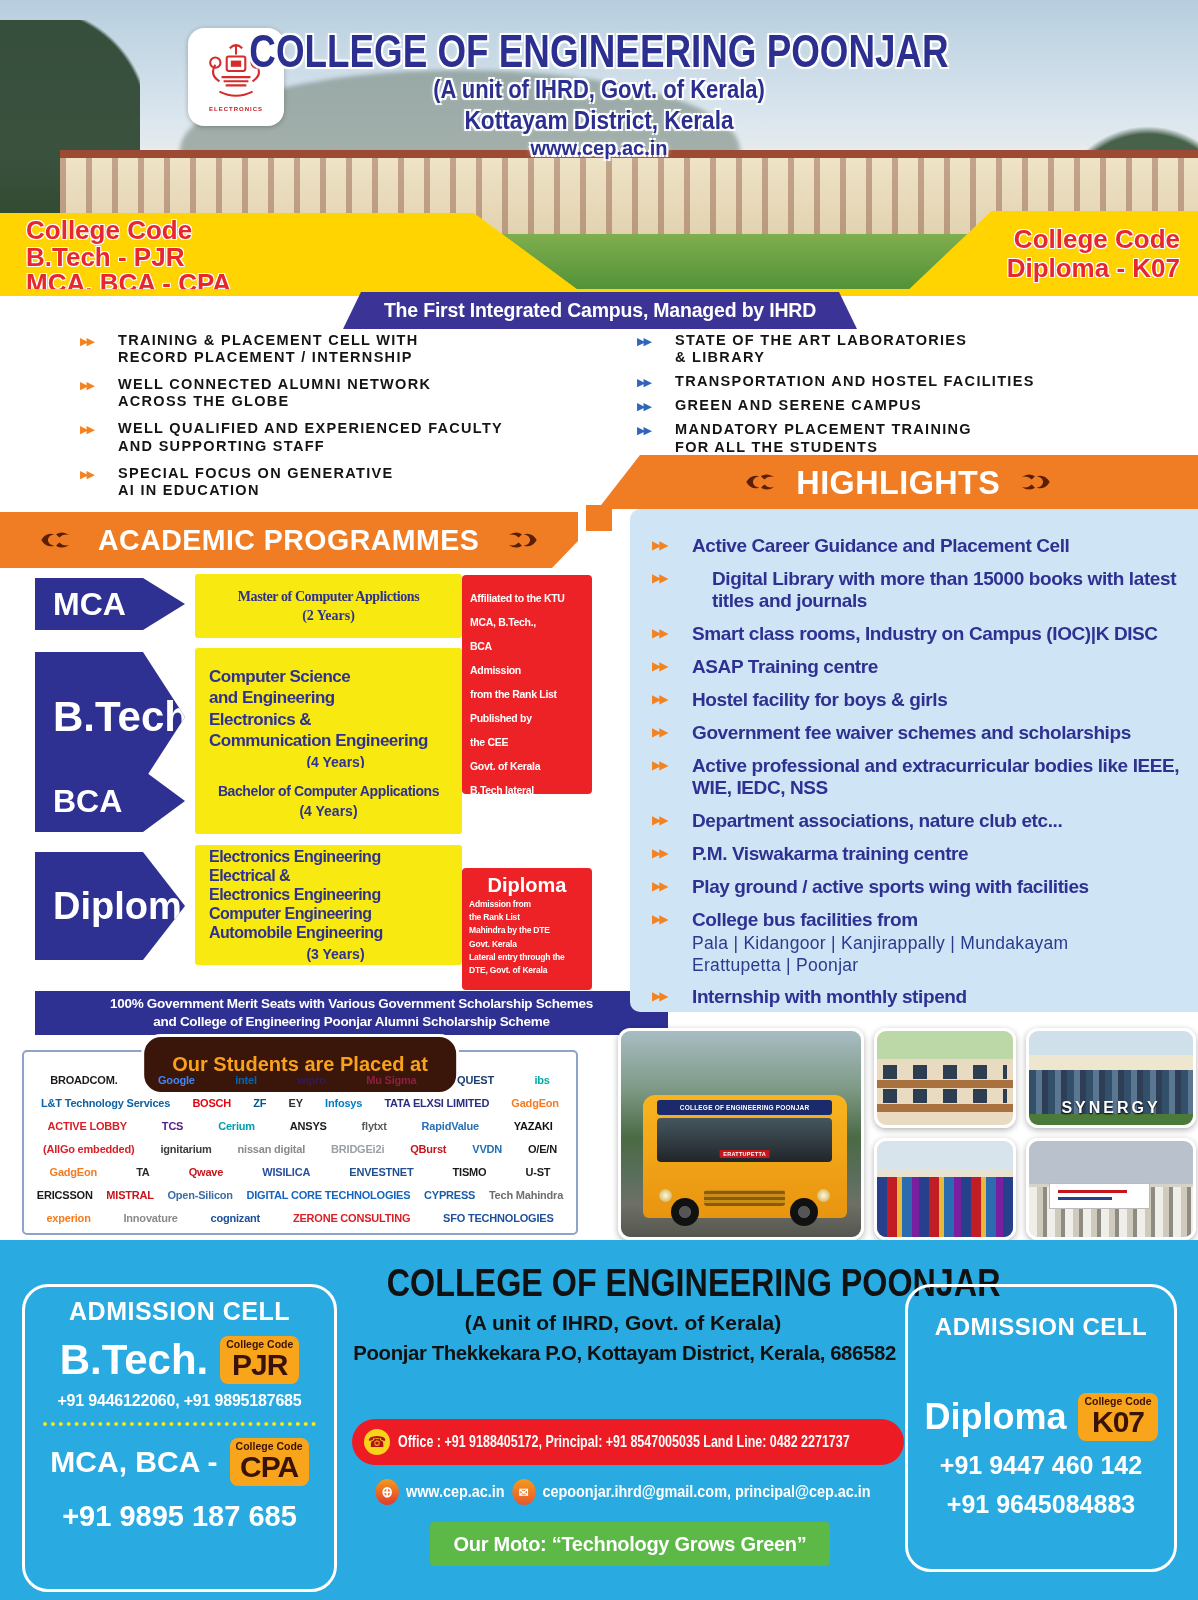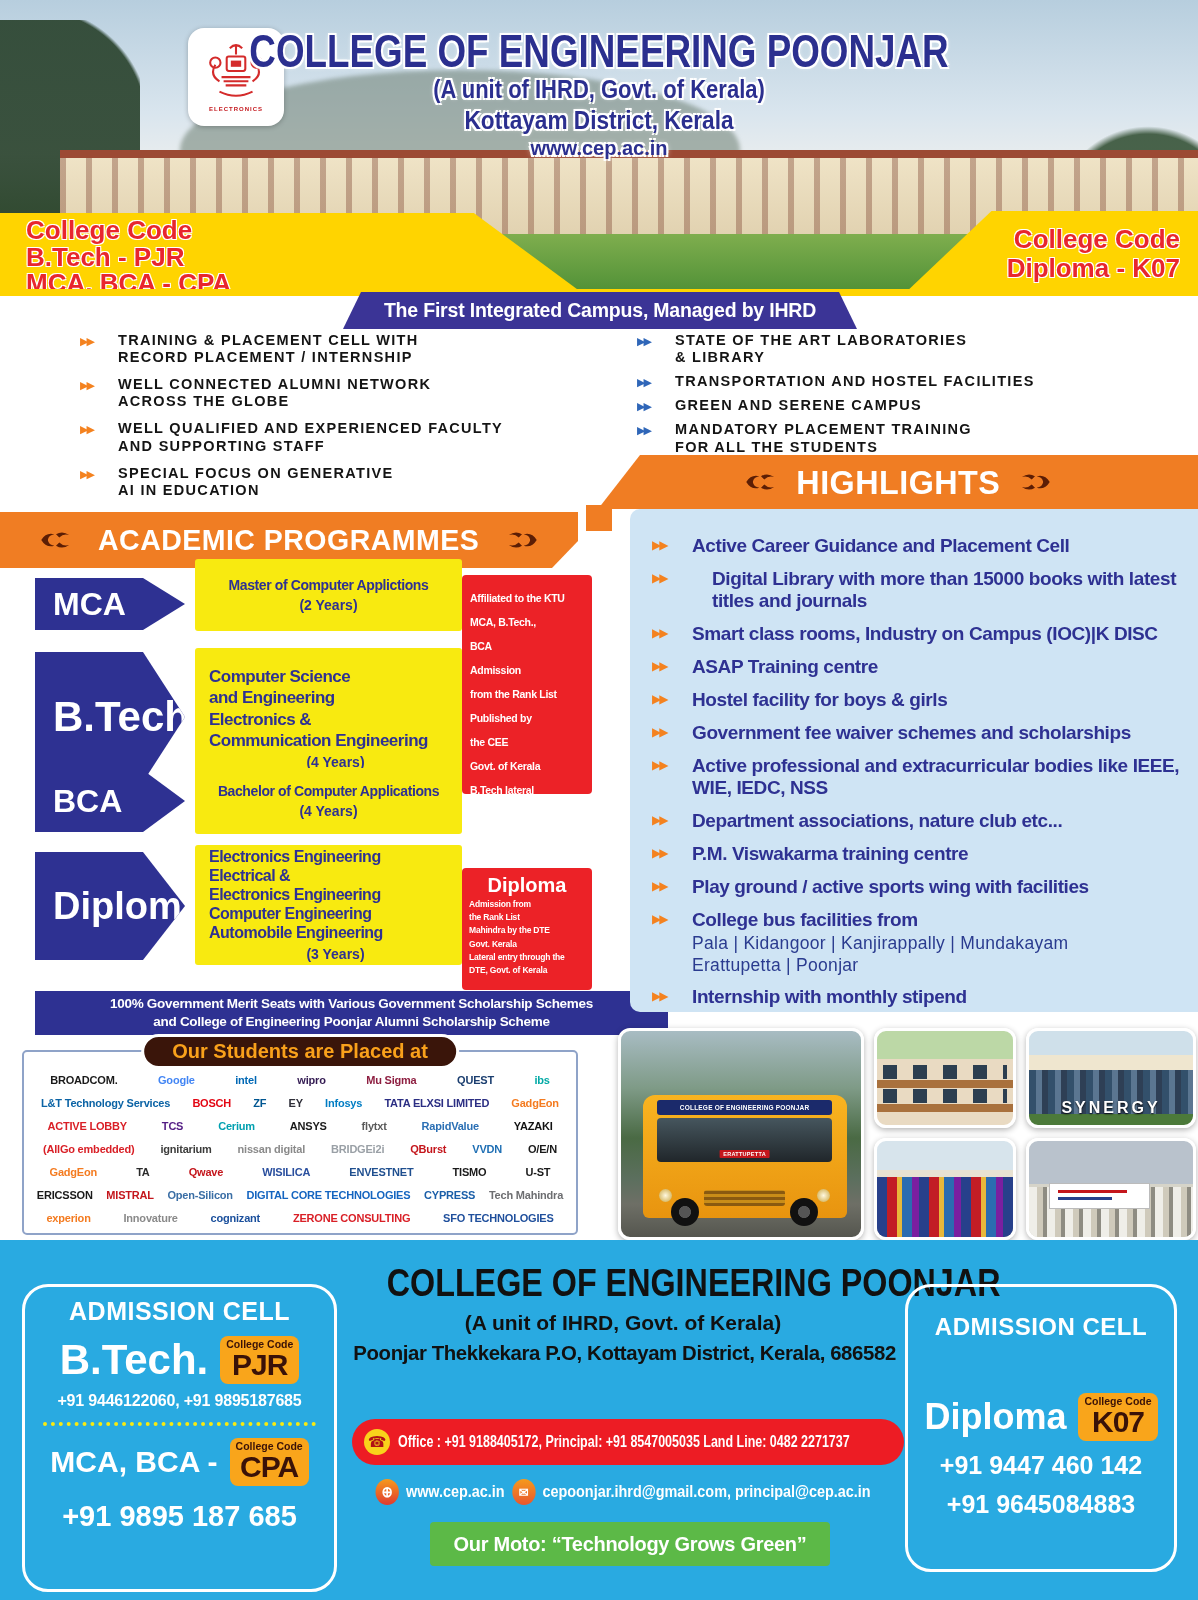--- a/index.html
+++ b/index.html
@@ -80,21 +80,21 @@
   .rp2 .rp-line{font-size:8.5px;letter-spacing:-0.2px;line-height:1.55;white-space:nowrap;}
 
   .merit-bar{position:absolute;left:35px;top:991px;width:633px;height:44px;background:#2e3192;color:#fff;
              font-weight:bold;font-size:13.5px;letter-spacing:-0.3px;text-align:center;
              display:flex;align-items:center;justify-content:center;line-height:1.35;}
 
   
   .place-box{position:absolute;left:22px;top:1050px;width:556px;height:185px;background:#fff;
              border:2px solid #8fa3c8;border-radius:5px;box-sizing:border-box;}
   .place-head{position:absolute;left:50%;top:-18px;transform:translateX(-50%);background:#3a150a;color:#f9a11b;
-              border:3px solid #fff;border-radius:20px;padding:3px 28px;font-size:20px;font-weight:bold;white-space:nowrap;}
+              border:3px solid #fff;border-radius:20px;padding:16px 28px;font-size:20px;font-weight:bold;white-space:nowrap;}
   .logo-rows{position:absolute;inset:16px 6px 4px 6px;display:flex;flex-direction:column;justify-content:space-around;}
   .logo-row{display:flex;justify-content:space-around;align-items:center;}
   .logo-chip{font-size:11px;font-weight:bold;white-space:nowrap;letter-spacing:-0.2px;}
 
   
   .hl-banner{position:absolute;left:598px;top:455px;width:600px;height:54px;background:#f07d23;
              clip-path:polygon(7% 0,100% 0,100% 100%,0 100%);display:flex;align-items:center;justify-content:center;gap:12px;}
   .hl-panel{position:absolute;left:630px;top:509px;width:568px;height:503px;background:#cfe4f4;
             border-radius:10px 0 0 10px;box-sizing:border-box;padding:26px 14px 6px 22px;}
   .hl-item{display:flex;margin-bottom:9px;}
@@ -282,21 +282,21 @@
         <path d="M4 13 Q10 3 20 6 Q13 7 12 13 Q13 19 20 20 Q10 23 4 13 Z M22 6 Q30 1 38 7 Q31 5 26 10 Z M22 20 Q30 25 38 19 Q31 21 26 16 Z"></path>
       </svg>
     <span class="sec-head cx">ACADEMIC PROGRAMMES</span>
     <svg class="orn fl" viewBox="0 0 44 26" fill="currentColor">
         <path d="M4 13 Q10 3 20 6 Q13 7 12 13 Q13 19 20 20 Q10 23 4 13 Z M22 6 Q30 1 38 7 Q31 5 26 10 Z M22 20 Q30 25 38 19 Q31 21 26 16 Z"></path>
       </svg>
   </div>
   <div class="acad-sq"></div>
 
   <div class="prog-arrow" style="top:578px;height:52px;font-size:32px;">MCA</div>
-  <div class="prog-box center" style="top:559px;height:72px;">
+  <div class="prog-box center" style="top:574px;height:64px;font-family:Liberation Serif, serif;">
     <span class="desc-sm">Master of Computer Applictions</span>
     <span class="years">(2 Years)</span>
   </div>
 
   <div class="prog-arrow" style="top:652px;height:130px;font-size:42px;">B.Tech</div>
   <div class="prog-box leftal" style="top:648px;height:140px;">
     <span class="desc-lg pre">Computer Science
 and Engineering
 Electronics &amp;
 Communication Engineering</span>

